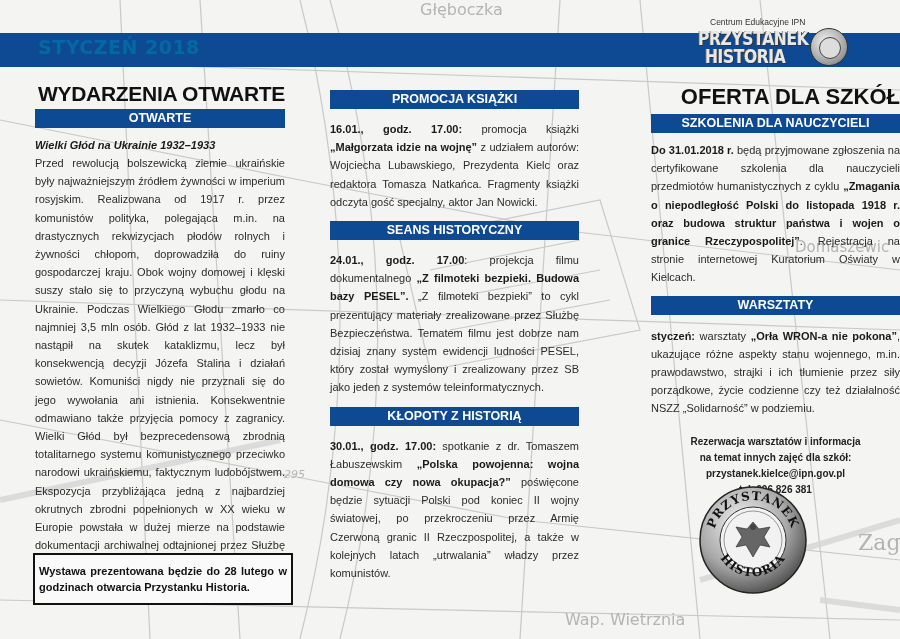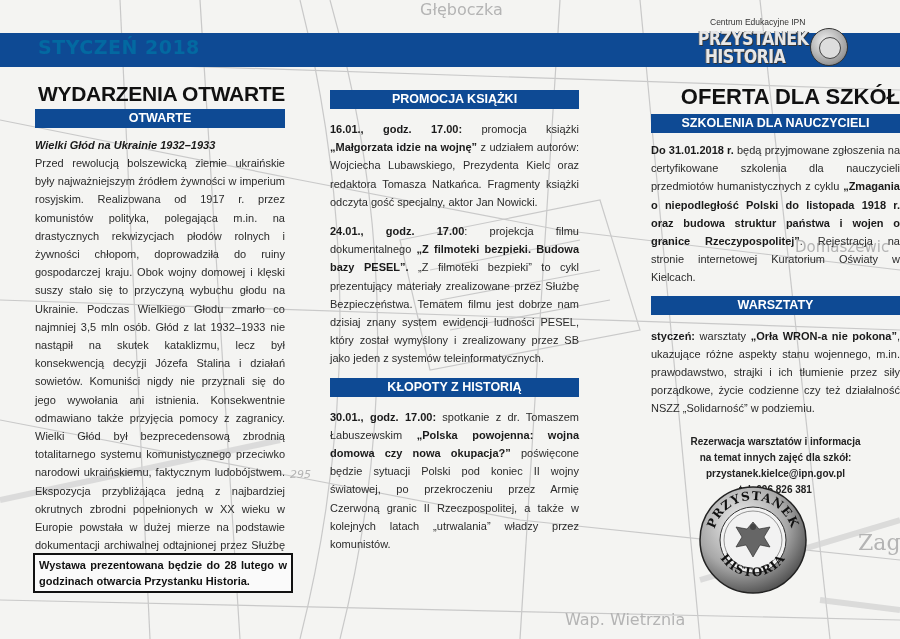--- a/index.html
+++ b/index.html
@@ -43,21 +43,21 @@
     font-weight:bold; color:#111; text-align:right;
   }
   .band {
     background:#0e4a94; color:#fff; font-weight:bold; text-align:center;
     font-size:12.5px; height:19px; line-height:19px;
   }
   .p { font-size:11px; line-height:18.2px; text-align:justify; color:#2b2b2b; }
   .p b { color:#1a1a1a; }
   .italic-title { font-style:italic; font-weight:bold; font-size:11px; color:#1a1a1a; }
   .boxed {
-    border:2px solid #111; background:#fafafa; padding:2px 4px;
+    border:2px solid #111; background:#fafafa; padding:8px 4px;
     font-weight:bold; font-size:11px; line-height:16px; color:#111; text-align:justify;
   }
   .contact { text-align:center; font-weight:bold; font-size:10px; line-height:16px; color:#222; }
   .seal-big {
     position:absolute; left:698px; top:485px; width:110px; height:110px; z-index:3;
   }
 </style>
 </head>
 <body>
 
@@ -84,21 +84,21 @@
     <path d="M0 500 L280 440"></path>
     <path d="M700 580 L900 520"></path>
     <path d="M820 600 L900 610"></path>
   </g>
 </svg>
 
 <div class="map-label" style="left:420px;top:0px;font-size:16px;">Głęboczka</div>
 <div class="map-label" style="left:795px;top:238px;font-size:15px;">Domaszewic</div>
 <div class="map-label" style="left:858px;top:530px;font-size:22px;font-family:'DejaVu Serif',serif;">Zag</div>
 <div class="map-label" style="left:565px;top:610px;font-size:16px;">Wap. Wietrznia</div>
-<div class="map-label" style="left:290px;top:468px;font-size:11px;font-style:italic;">295</div>
+<div class="map-label" style="left:284px;top:468px;font-size:11px;font-style:italic;">295</div>
 
 <div class="top-band"></div>
 <div class="month-title">STYCZEŃ 2018</div>
 
 <div class="brand">
   <div class="brand-org">Centrum Edukacyjne IPN</div>
   <div class="brand-name">
     <div>PRZYSTANEK</div>
     <div>HISTORIA</div>
   </div>
@@ -110,20 +110,21 @@
   <div class="band" style="margin-top:3px;">OTWARTE</div>
   <div class="italic-title" style="margin-top:11px;">Wielki Głód na Ukrainie 1932–1933</div>
   <div class="p" style="margin-top:3px;">Przed rewolucją bolszewicką ziemie ukraińskie były najważniejszym źródłem żywności w imperium rosyjskim. Realizowana od 1917 r. przez komunistów polityka, polegająca m.in. na drastycznych rekwizycjach płodów rolnych i żywności chłopom, doprowadziła do ruiny gospodarczej kraju. Obok wojny domowej i klęski suszy stało się to przyczyną wybuchu głodu na Ukrainie. Podczas Wielkiego Głodu zmarło co najmniej 3,5 mln osób. Głód z lat 1932–1933 nie nastąpił na skutek kataklizmu, lecz był konsekwencją decyzji Józefa Stalina i działań sowietów. Komuniści nigdy nie przyznali się do jego wywołania ani istnienia. Konsekwentnie odmawiano także przyjęcia pomocy z zagranicy. Wielki Głód był bezprecedensową zbrodnią totalitarnego systemu komunistycznego przeciwko narodowi ukraińskiemu, faktycznym ludobójstwem. Ekspozycja przybliżająca jedną z najbardziej okrutnych zbrodni popełnionych w XX wieku w Europie powstała w dużej mierze na podstawie dokumentacji archiwalnej odtajnionej przez Służbę Bezpieczeństwa Ukrainy. Wystawa opracowana przez Oddział IPN w Krakowie.</div>
 </div>
 <div class="col boxed" style="left:33px;top:553px;width:248px;">Wystawa prezentowana będzie do 28 lutego w godzinach otwarcia Przystanku Historia.</div>
 
 <div class="col" style="left:330px;top:90px;width:249px;">
   <div class="band">PROMOCJA KSIĄŻKI</div>
   <div class="p" style="margin-top:11px;"><b>16.01., godz. 17.00:</b><span> promocja książki </span><b>„Małgorzata idzie na wojnę”</b><span> z udziałem autorów: Wojciecha Lubawskiego, Prezydenta Kielc oraz redaktora Tomasza Natkańca. Fragmenty książki odczyta gość specjalny, aktor Jan Nowicki.</span></div>
 
+  <div class="band" style="margin-top:10px;">SEANS HISTORYCZNY</div>
   <div class="p" style="margin-top:11px;"><b>24.01., godz. 17.00</b><span>: projekcja filmu dokumentalnego </span><b>„Z filmoteki bezpieki. Budowa bazy PESEL”.</b><span> „Z filmoteki bezpieki” to cykl prezentujący materiały zrealizowane przez Służbę Bezpieczeństwa. Tematem filmu jest dobrze nam dzisiaj znany system ewidencji ludności PESEL, który został wymyślony i zrealizowany przez SB jako jeden z systemów teleinformatycznych.</span></div>
 
   <div class="band" style="margin-top:10px;">KŁOPOTY Z HISTORIĄ</div>
   <div class="p" style="margin-top:11px;"><b>30.01., godz. 17.00:</b><span> spotkanie z dr. Tomaszem Łabuszewskim </span><b>„Polska powojenna: wojna domowa czy nowa okupacja?”</b><span> poświęcone będzie sytuacji Polski pod koniec II wojny światowej, po przekroczeniu przez Armię Czerwoną granic II Rzeczpospolitej, a także w kolejnych latach „utrwalania” władzy przez komunistów.</span></div>
 </div>
 
 <div class="col" style="left:651px;top:84px;width:249px;">
   <div class="section-heading" style="font-size:22px;line-height:26px;">OFERTA DLA SZKÓŁ</div>
   <div class="band" style="margin-top:4px;">SZKOLENIA DLA NAUCZYCIELI</div>
   <div class="p" style="margin-top:8px;"><b>Do 31.01.2018 r.</b><span> będą przyjmowane zgłoszenia na certyfikowane szkolenia dla nauczycieli przedmiotów humanistycznych z cyklu </span><b>„Zmagania o niepodległość Polski do listopada 1918 r. oraz budowa struktur państwa i wojen o granice Rzeczypospolitej”</b><span>. Rejestracja na stronie internetowej Kuratorium Oświaty w Kielcach.</span></div>

